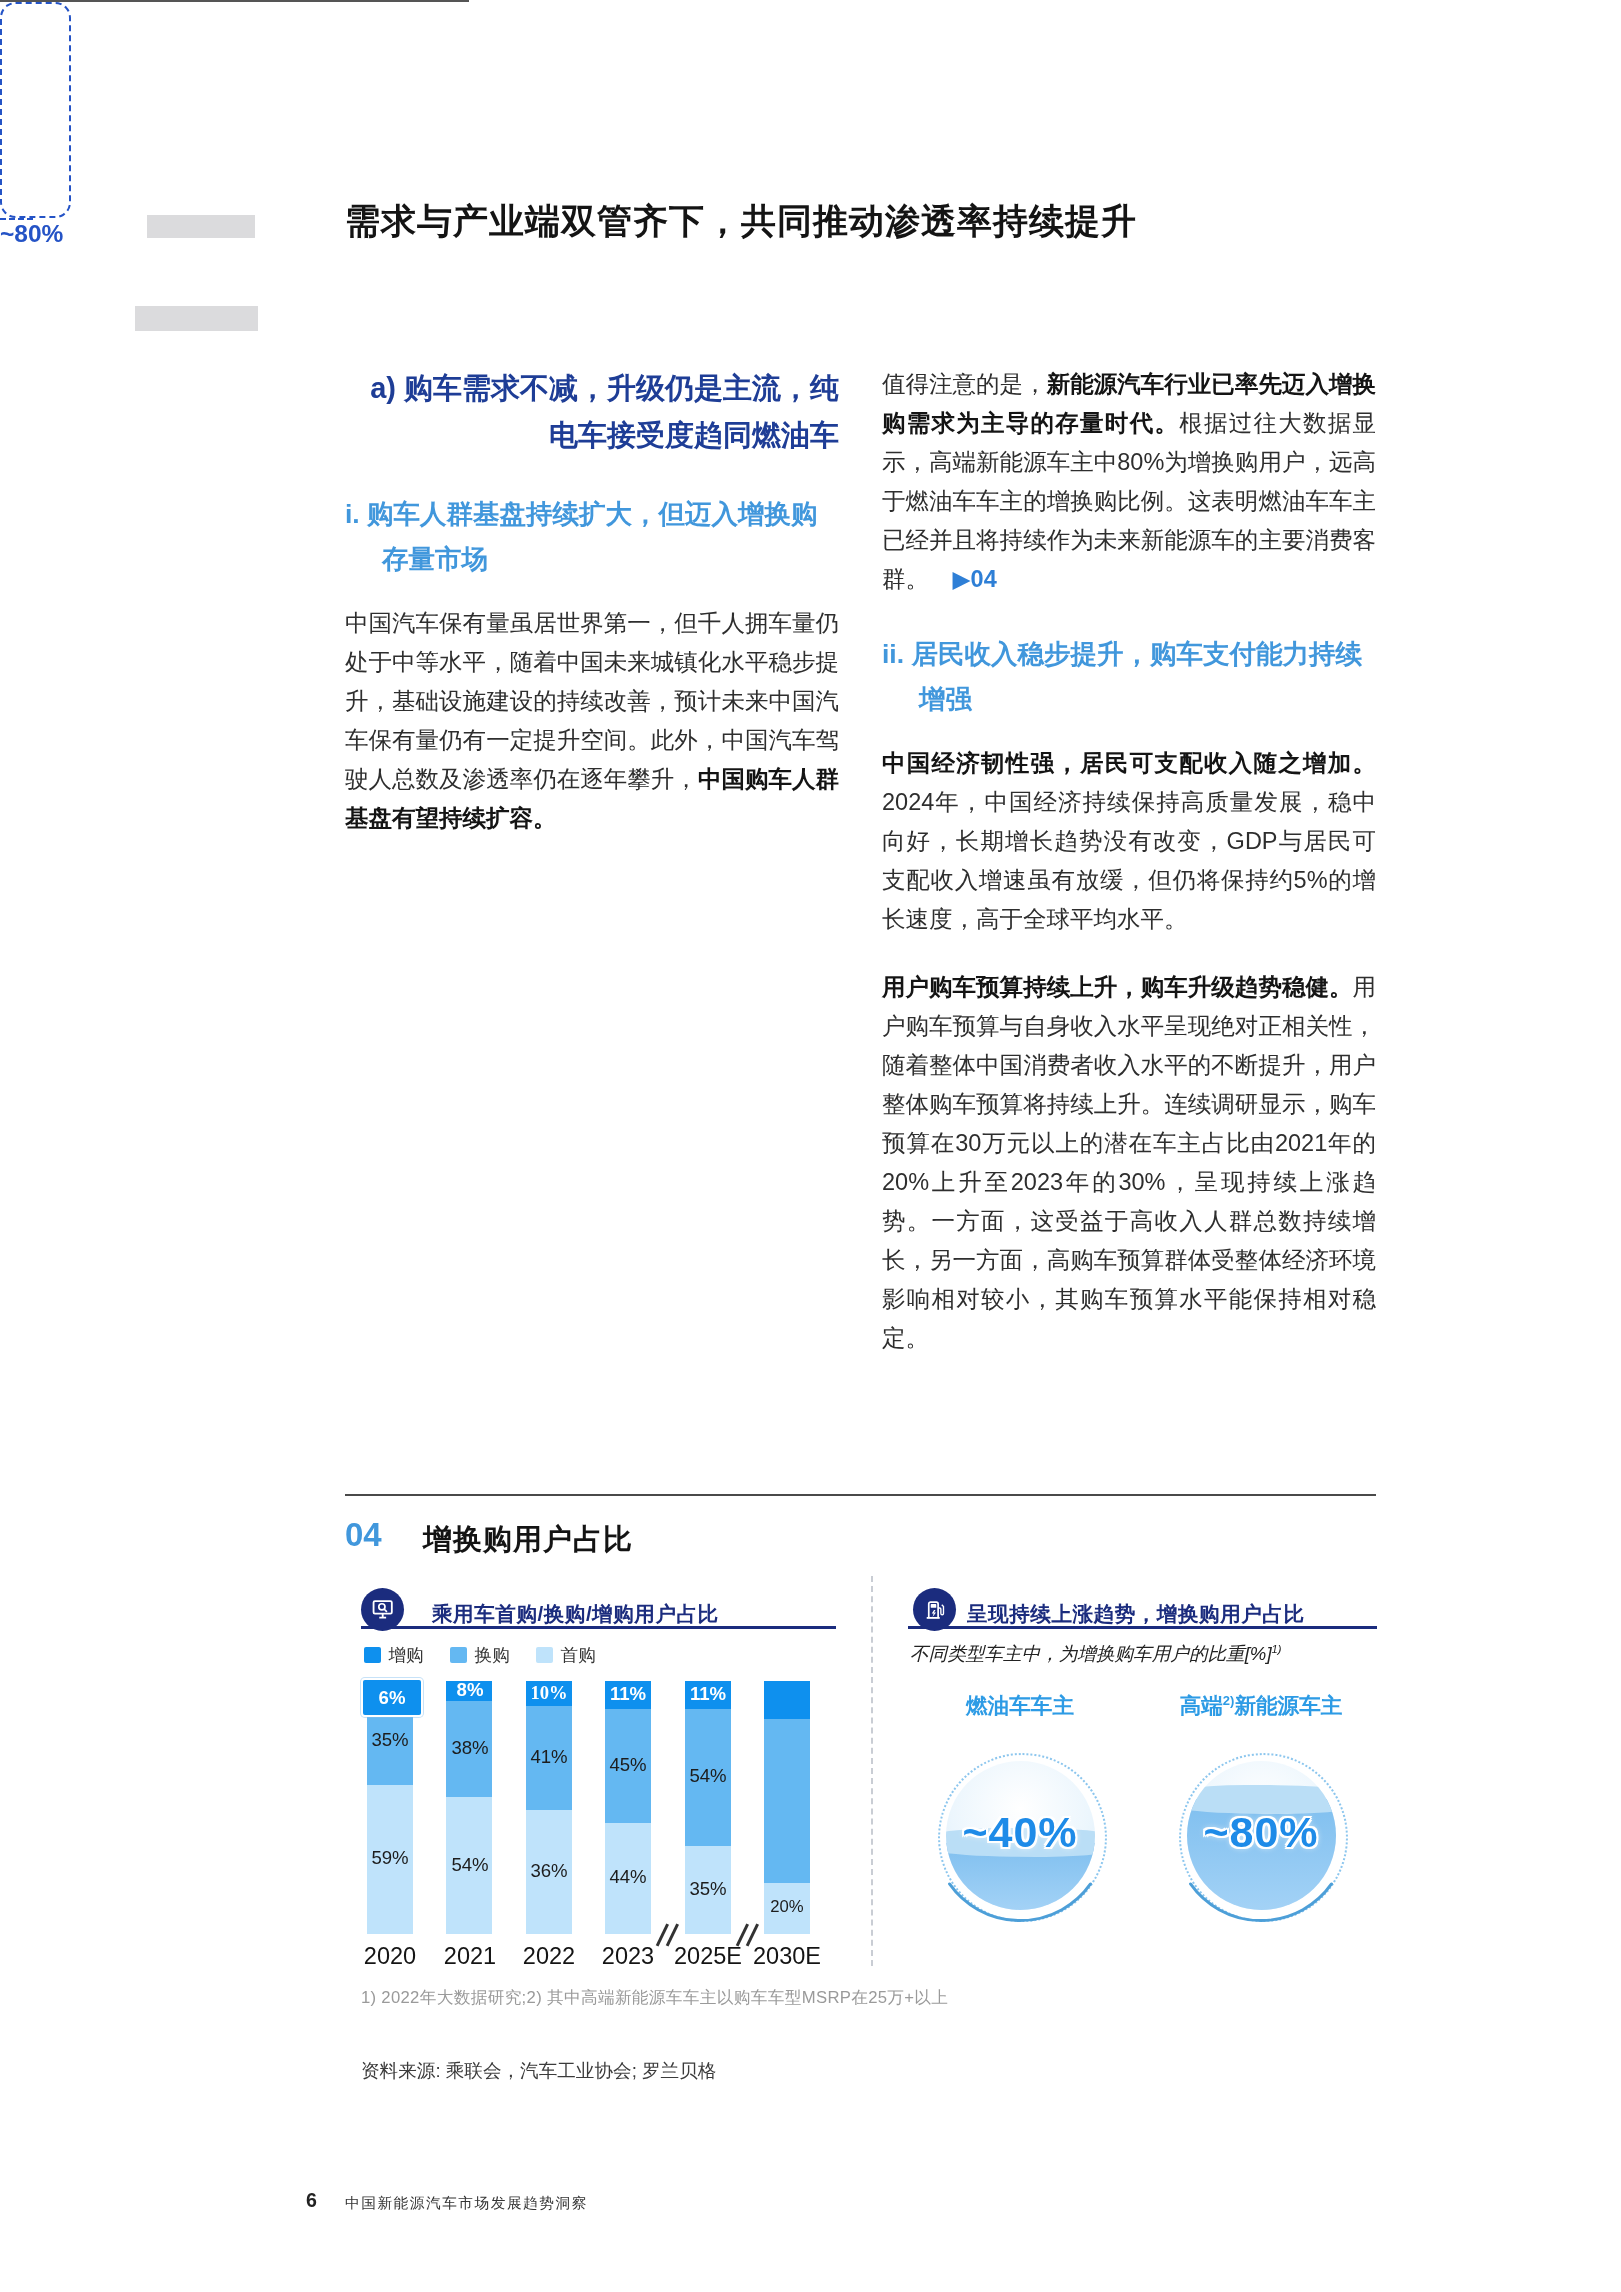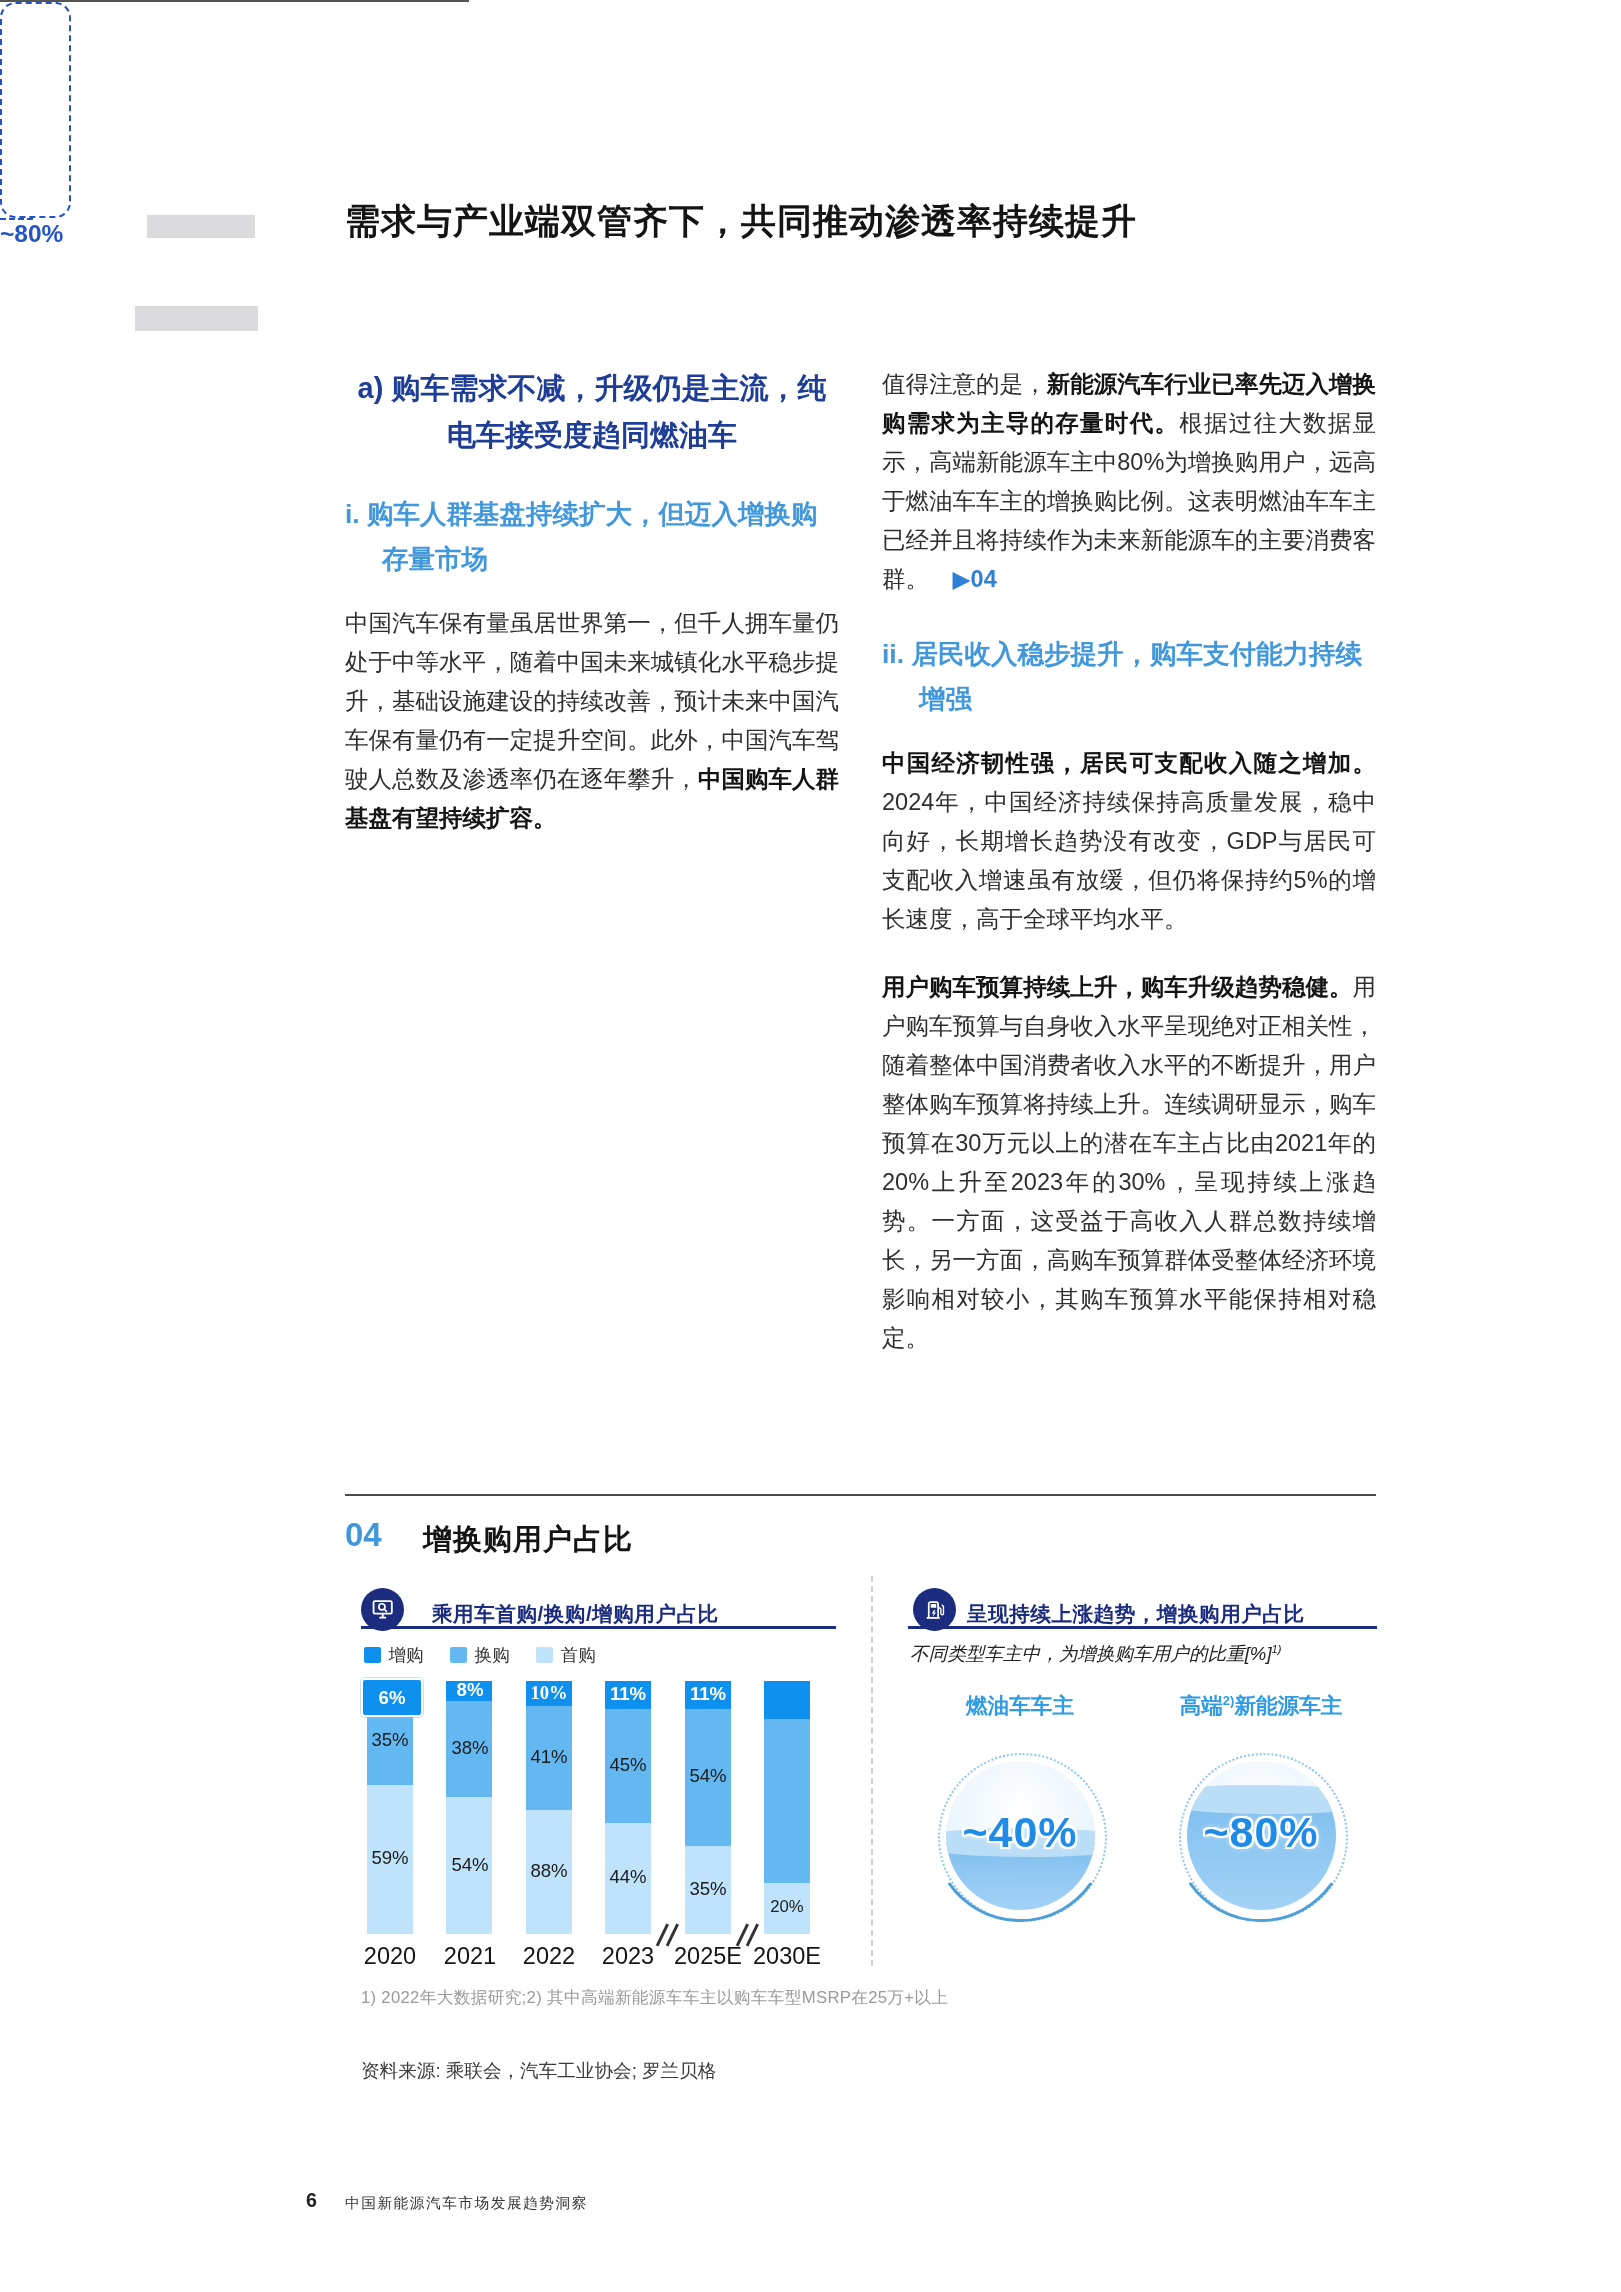--- a/index.html
+++ b/index.html
@@ -10,21 +10,21 @@
   .abs{position:absolute;}
 
   
   .decor{background:#dbdbdd;}
   .doc-title{left:345px;top:198px;font-size:35px;font-weight:bold;color:#141414;letter-spacing:1px;white-space:nowrap;}
 
   
   .col{width:494px;font-size:23.5px;line-height:39px;text-align:justify;color:#2e2e2e;}
   .col-left{left:345px;top:365px;}
   .col-right{left:882px;top:365px;}
-  .a-head{font-size:29px;line-height:47px;font-weight:bold;color:#1e3d96;text-align:center;margin:0 0 23.5px 0;}
+  .a-head{font-size:29px;line-height:47px;font-weight:bold;color:#1e3d96;text-align:right;margin:0 0 23.5px 0;}
   .sub-head{font-size:26.5px;line-height:45px;font-weight:bold;color:#4197dc;text-align:left;
             padding-left:37px;text-indent:-37px;margin:33px 0 21.6px 0;}
   .para{margin:0 0 29px 0;}
   .run-b{font-weight:bold;color:#141414;}
   .run-accent{font-weight:bold;color:#2e7fd6;}
 
   
   .rule04{left:345px;top:1494px;width:1031px;height:2px;background:#4a4a4a;}
   .sec-num{left:345px;top:1516px;font-size:33px;font-weight:bold;color:#4197dc;}
   .sec-title{left:423px;top:1520px;font-size:29px;font-weight:bold;color:#141414;letter-spacing:1px;}
@@ -136,21 +136,21 @@
       <div class="hl-box" style="left: 361px; top: 1678px; width: 58px; height: 35px; background: rgb(14, 144, 238); z-index: 3;">6%</div>
       <div class="xlab" style="left: 336px; top: 1943px;">2020</div>
       <div class="seg" style="left: 446px; top: 1797px; width: 46px; height: 137px; background: rgb(191, 227, 251);"></div>
       <div class="seg-label" style="left: 416px; top: 1854px; width: 108px; font-size: 18.6px;">54%</div>
       <div class="seg" style="left: 446px; top: 1701px; width: 46px; height: 96px; background: rgb(100, 184, 242);"></div>
       <div class="seg-label" style="left: 416px; top: 1737px; width: 108px; font-size: 18.6px;">38%</div>
       <div class="seg" style="left: 446px; top: 1681px; width: 46px; height: 20px; background: rgb(14, 144, 238);"></div>
       <div class="seg-label on-dark" style="left: 416px; top: 1679px; width: 108px; font-size: 18.6px;">8%</div>
       <div class="xlab" style="left: 416px; top: 1943px;">2021</div>
       <div class="seg" style="left: 526px; top: 1810px; width: 46px; height: 124px; background: rgb(191, 227, 251);"></div>
-      <div class="seg-label" style="left: 495px; top: 1860px; width: 108px; font-size: 18.6px;">88%</div>
+      <div class="seg-label" style="left: 495px; top: 1860px; width: 108px; font-size: 18.6px;">36%</div>
       <div class="seg" style="left: 526px; top: 1706px; width: 46px; height: 104px; background: rgb(100, 184, 242);"></div>
       <div class="seg-label" style="left: 495px; top: 1746px; width: 108px; font-size: 18.6px;">41%</div>
       <div class="seg" style="left: 526px; top: 1681px; width: 46px; height: 25px; background: rgb(14, 144, 238);"></div>
       <div class="seg-label on-dark" style="left: 495px; top: 1682px; width: 108px; font-size: 18.6px; font-family: Liberation Serif, serif;">10%</div>
       <div class="xlab" style="left: 495px; top: 1943px;">2022</div>
       <div class="seg" style="left: 605px; top: 1823px; width: 46px; height: 111px; background: rgb(191, 227, 251);"></div>
       <div class="seg-label" style="left: 574px; top: 1866px; width: 108px; font-size: 18.6px;">44%</div>
       <div class="seg" style="left: 605px; top: 1709px; width: 46px; height: 114px; background: rgb(100, 184, 242);"></div>
       <div class="seg-label" style="left: 574px; top: 1754px; width: 108px; font-size: 18.6px;">45%</div>
       <div class="seg" style="left: 605px; top: 1681px; width: 46px; height: 28px; background: rgb(14, 144, 238);"></div>

